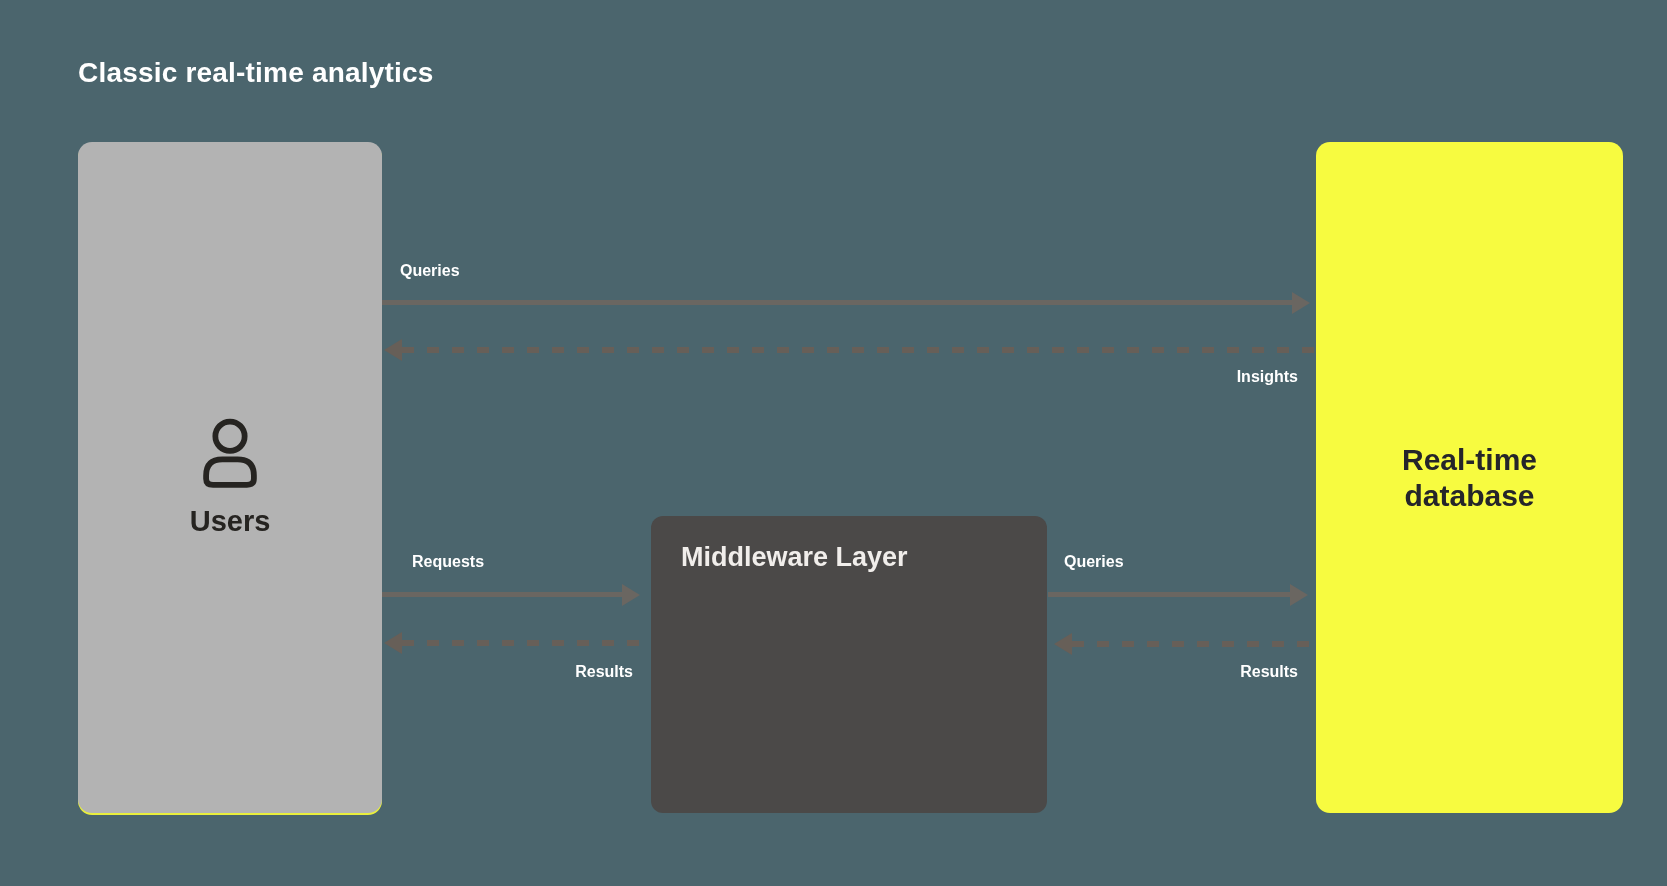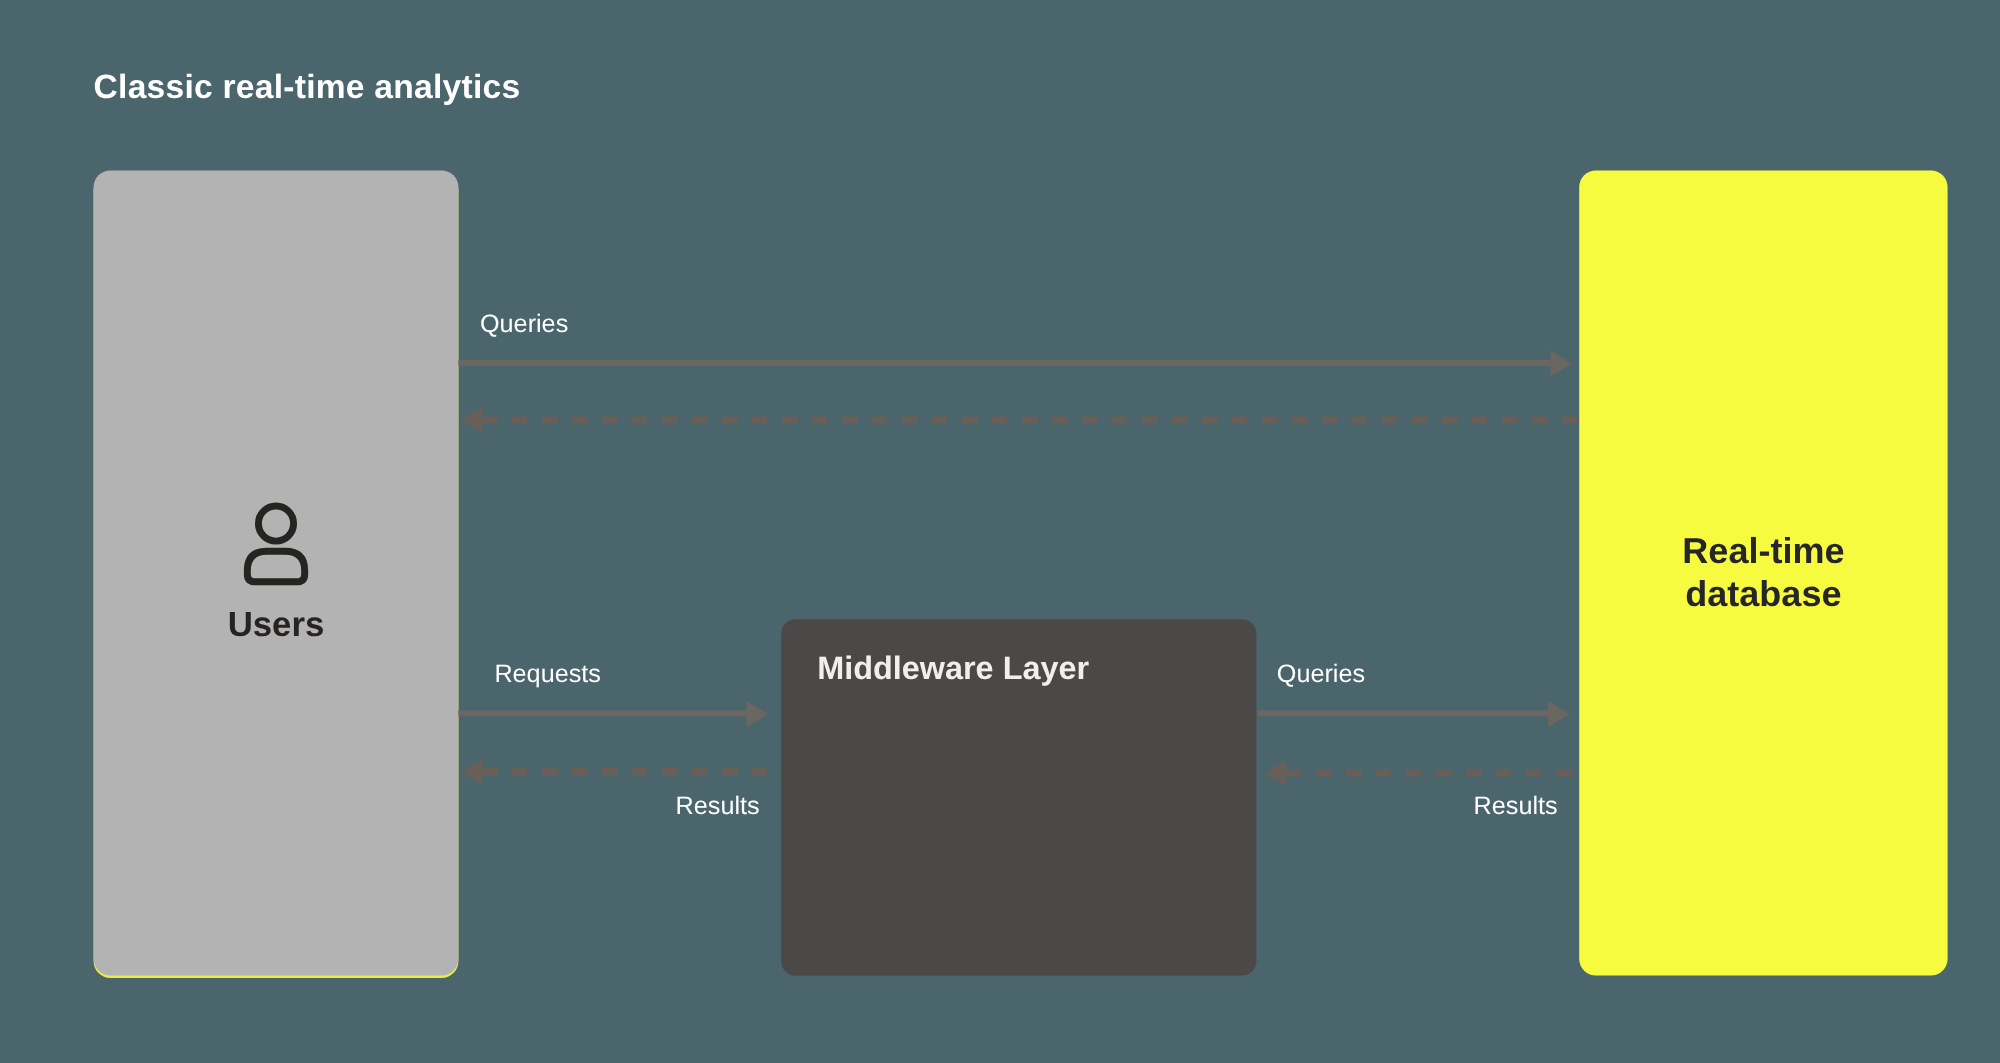--- a/index.html
+++ b/index.html
@@ -67,21 +67,21 @@
     position:absolute;width:0;height:0;
     border-top:11px solid transparent;border-bottom:11px solid transparent;
     border-left:18px solid var(--arrow-solid);
   }
   .arrow-head-left{
     position:absolute;width:0;height:0;
     border-top:11px solid transparent;border-bottom:11px solid transparent;
     border-right:18px solid var(--arrow-dashed);
   }
   .edge-label{
-    position:absolute;font-size:21px;font-weight:normal;color:var(--label-text);
+    position:absolute;font-size:16px;font-weight:bold;color:var(--label-text);
     line-height:30px;white-space:nowrap;
   }
   .edge-label.align-right{text-align:right;width:200px;}
 </style>
 </head>
 <body>
 
 <div class="canvas">
 
   <div class="diagram-title">Classic real-time analytics</div>
@@ -103,20 +103,21 @@
   <div class="node node-middleware">
     <span class="node-label">Middleware Layer</span>
   </div>
 
   <div class="edge-label" style="left:384px;top:256px">Queries</div>
   <div class="edge-line" style="left:366px;top:300px;width:912px"></div>
   <div class="arrow-head-right" style="left:1276px;top:292px"></div>
 
   <div class="arrow-head-left" style="left:368px;top:339px"></div>
   <div class="edge-line-dashed" style="left:386px;top:347px;width:914px"></div>
+  <div class="edge-label align-right" style="left:1082px;top:362px">Insights</div>
 
   <div class="edge-label" style="left:396px;top:547px">Requests</div>
   <div class="edge-line" style="left:366px;top:592px;width:242px"></div>
   <div class="arrow-head-right" style="left:606px;top:584px"></div>
 
   <div class="arrow-head-left" style="left:368px;top:632px"></div>
   <div class="edge-line-dashed" style="left:386px;top:640px;width:249px"></div>
   <div class="edge-label align-right" style="left:417px;top:657px">Results</div>
 
   <div class="edge-label" style="left:1048px;top:547px">Queries</div>

